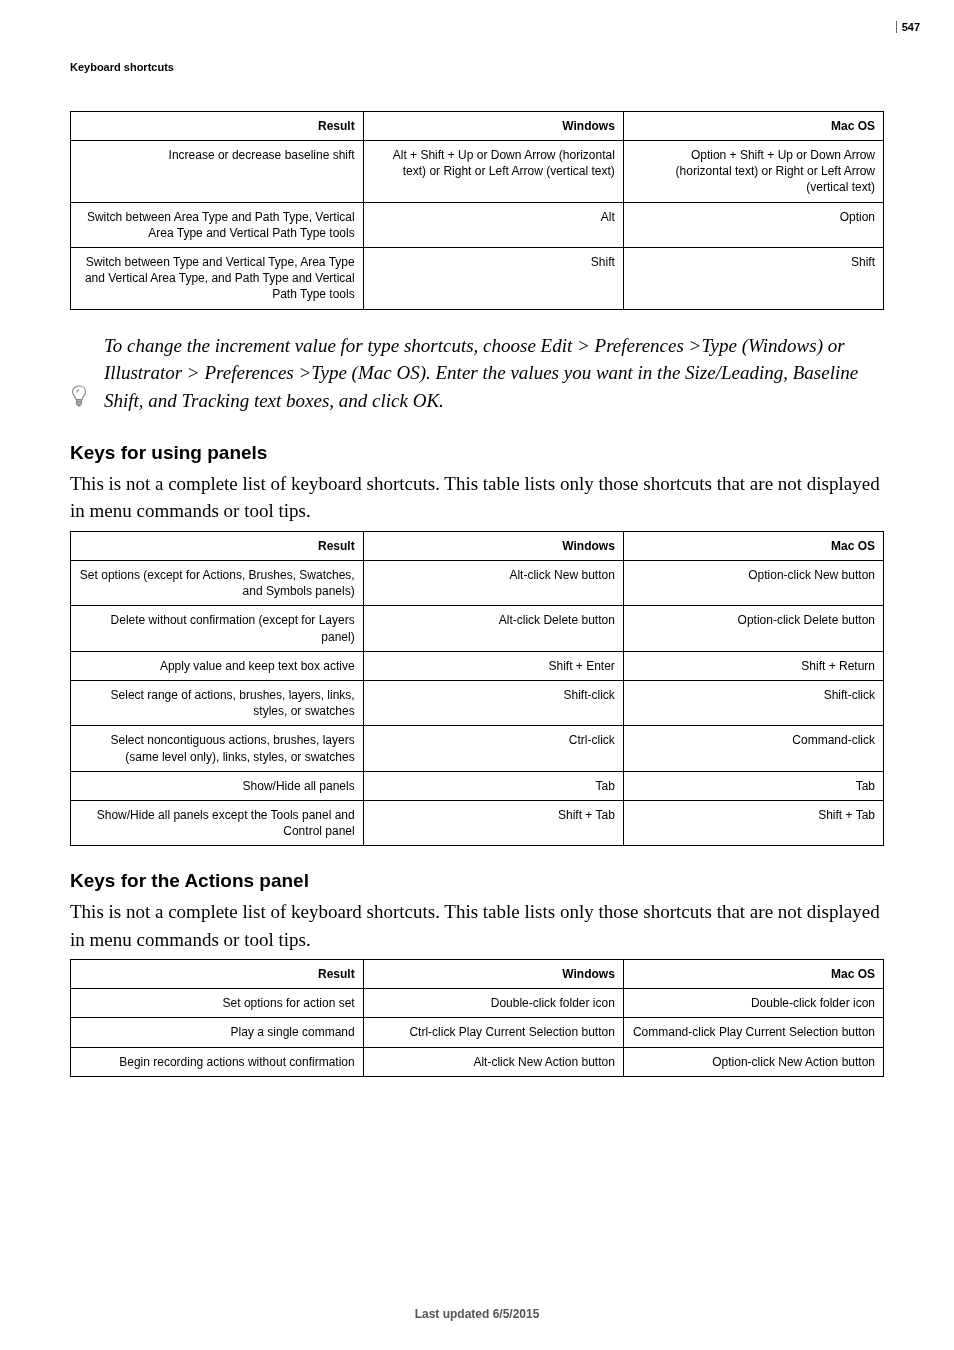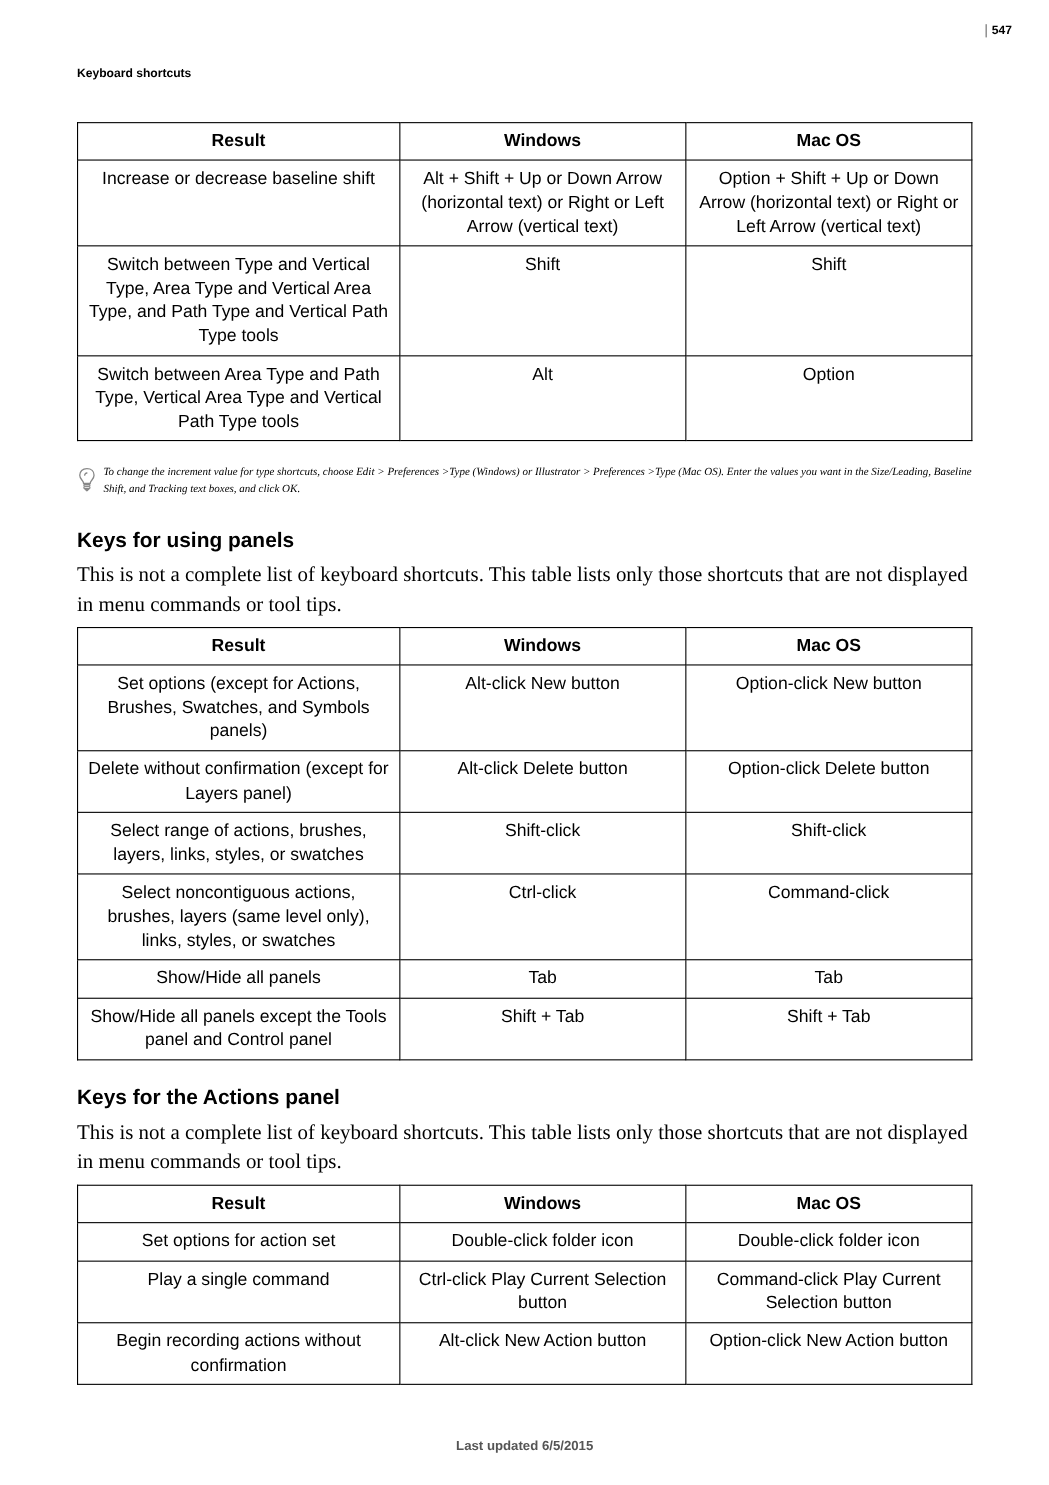--- a/index.html
+++ b/index.html
@@ -40,39 +40,39 @@
     width: 100%;
     border-collapse: collapse;
     border: 1.5px solid #000;
     margin: 6px 0 22px 0;
     table-layout: fixed;
   }
   table.shortcuts th, table.shortcuts td {
     border: 1px solid #000;
     padding: 6px 8px;
     vertical-align: top;
-    font-size: 16px;
-    text-align: center;
+    font-size: 12px;
+    text-align: right;
     word-wrap: break-word;
   }
   table.shortcuts th {
     font-weight: 700;
   }
   table.shortcuts col.c1 { width: 36%; }
   table.shortcuts col.c2 { width: 32%; }
   table.shortcuts col.c3 { width: 32%; }
 
   .tip {
     display: flex;
-    align-items: flex-start;
-    gap: 6px;
+    align-items: flex-end;
+    gap: 16px;
     margin: 8px 0 26px 0;
     font-family: "Minion Pro", Georgia, "Times New Roman", serif;
     font-style: italic;
-    font-size: 10px;
+    font-size: 19px;
     line-height: 1.45;
   }
   .tip svg {
     flex: 0 0 auto;
     margin-top: 2px;
   }
 
   h2.section {
     font-size: 19px;
     font-weight: 700;
@@ -120,28 +120,28 @@
         <th>Mac OS</th>
       </tr>
     </thead>
     <tbody>
       <tr>
         <td>Increase or decrease baseline shift</td>
         <td>Alt + Shift + Up or Down Arrow (horizontal text) or Right or Left Arrow (vertical text)</td>
         <td>Option + Shift + Up or Down Arrow (horizontal text) or Right or Left Arrow (vertical text)</td>
       </tr>
       <tr>
+        <td>Switch between Area Type and Path Type, Vertical Area Type and Vertical Path Type tools</td>
+        <td>Alt</td>
+        <td>Option</td>
+      </tr>
+      <tr>
         <td>Switch between Type and Vertical Type, Area Type and Vertical Area Type, and Path Type and Vertical Path Type tools</td>
         <td>Shift</td>
         <td>Shift</td>
-      </tr>
-      <tr>
-        <td>Switch between Area Type and Path Type, Vertical Area Type and Vertical Path Type tools</td>
-        <td>Alt</td>
-        <td>Option</td>
       </tr>
     </tbody>
   </table>
 
   <div class="tip">
     <span>
       <svg width="18" height="22" viewBox="0 0 18 22">
         <path d="M9 1 C5 1 2.5 3.6 2.5 7 C2.5 9.2 3.7 10.5 4.6 11.6 C5.4 12.6 6 13.3 6 14.5 L12 14.5 C12 13.3 12.6 12.6 13.4 11.6 C14.3 10.5 15.5 9.2 15.5 7 C15.5 3.6 13 1 9 1 Z" fill="none" stroke="#888" stroke-width="1.2"></path>
         <path d="M7 7 C7 5.8 7.8 5 9 5" fill="none" stroke="#888" stroke-width="1.2" stroke-linecap="round"></path>
         <rect x="6.3" y="15.3" width="5.4" height="1.6" rx="0.5" fill="none" stroke="#888" stroke-width="1.1"></rect>
@@ -173,20 +173,25 @@
         <td>Set options (except for Actions, Brushes, Swatches, and Symbols panels)</td>
         <td>Alt-click New button</td>
         <td>Option-click New button</td>
       </tr>
       <tr>
         <td>Delete without confirmation (except for Layers panel)</td>
         <td>Alt-click Delete button</td>
         <td>Option-click Delete button</td>
       </tr>
       <tr>
+        <td>Apply value and keep text box active</td>
+        <td>Shift + Enter</td>
+        <td>Shift + Return</td>
+      </tr>
+      <tr>
         <td>Select range of actions, brushes, layers, links, styles, or swatches</td>
         <td>Shift-click</td>
         <td>Shift-click</td>
       </tr>
       <tr>
         <td>Select noncontiguous actions, brushes, layers (same level only), links, styles, or swatches</td>
         <td>Ctrl-click</td>
         <td>Command-click</td>
       </tr>
       <tr>

